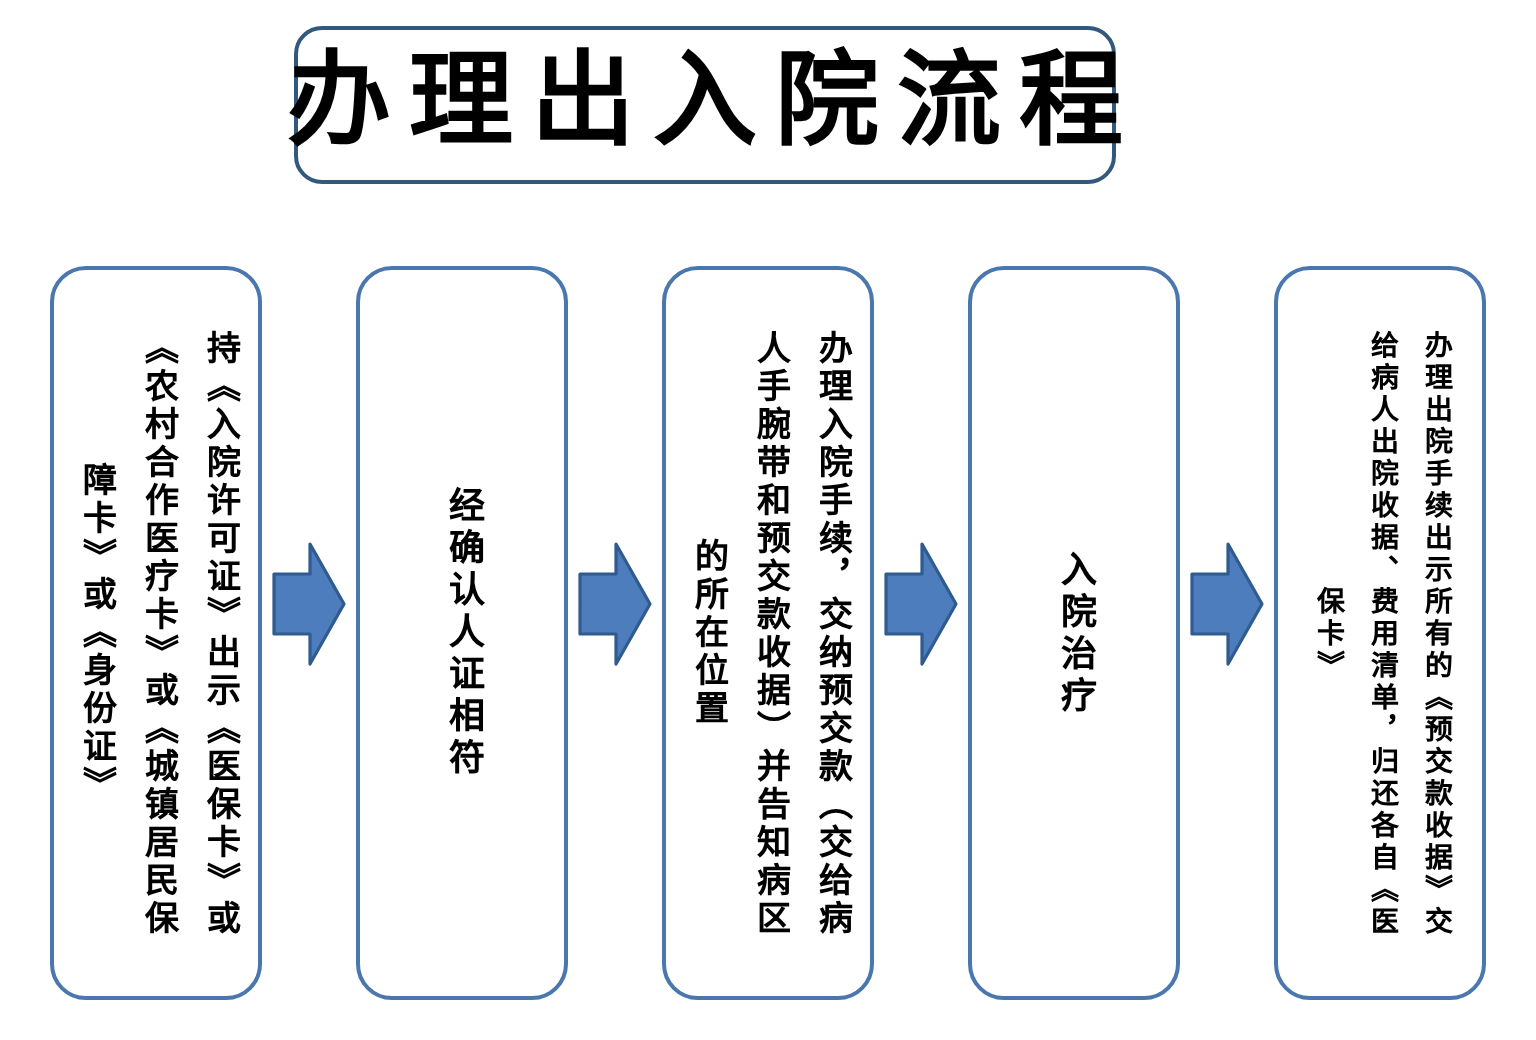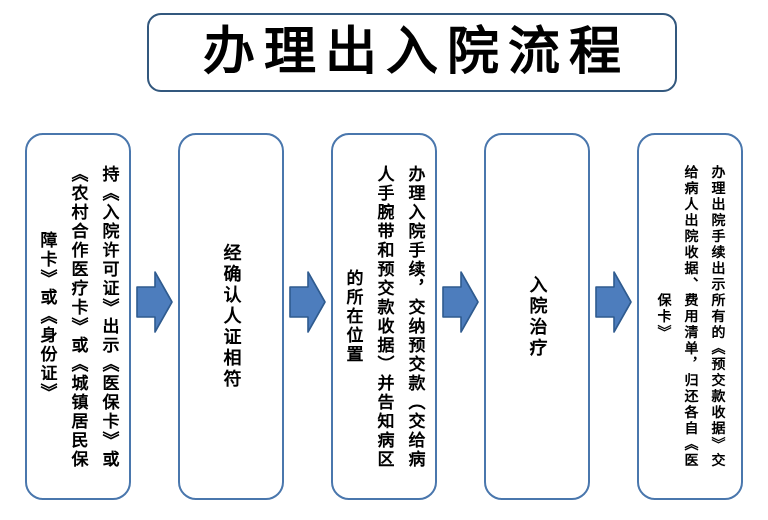--- a/index.html
+++ b/index.html
@@ -21,21 +21,21 @@
     width: 768px;
     height: 520px;
     background: var(--background);
     overflow: hidden;
   }
   
   .title-box {
     position: absolute;
     left: 147px;
     top: 13px;
-    width: 530px;
+    width: 411px;
     height: 79px;
     border: 2px solid var(--title-box-border);
     border-radius: 14px;
     background: var(--background);
     display: flex;
     align-items: center;
     justify-content: center;
   }
   .title-text {
     font-size: 52px;

